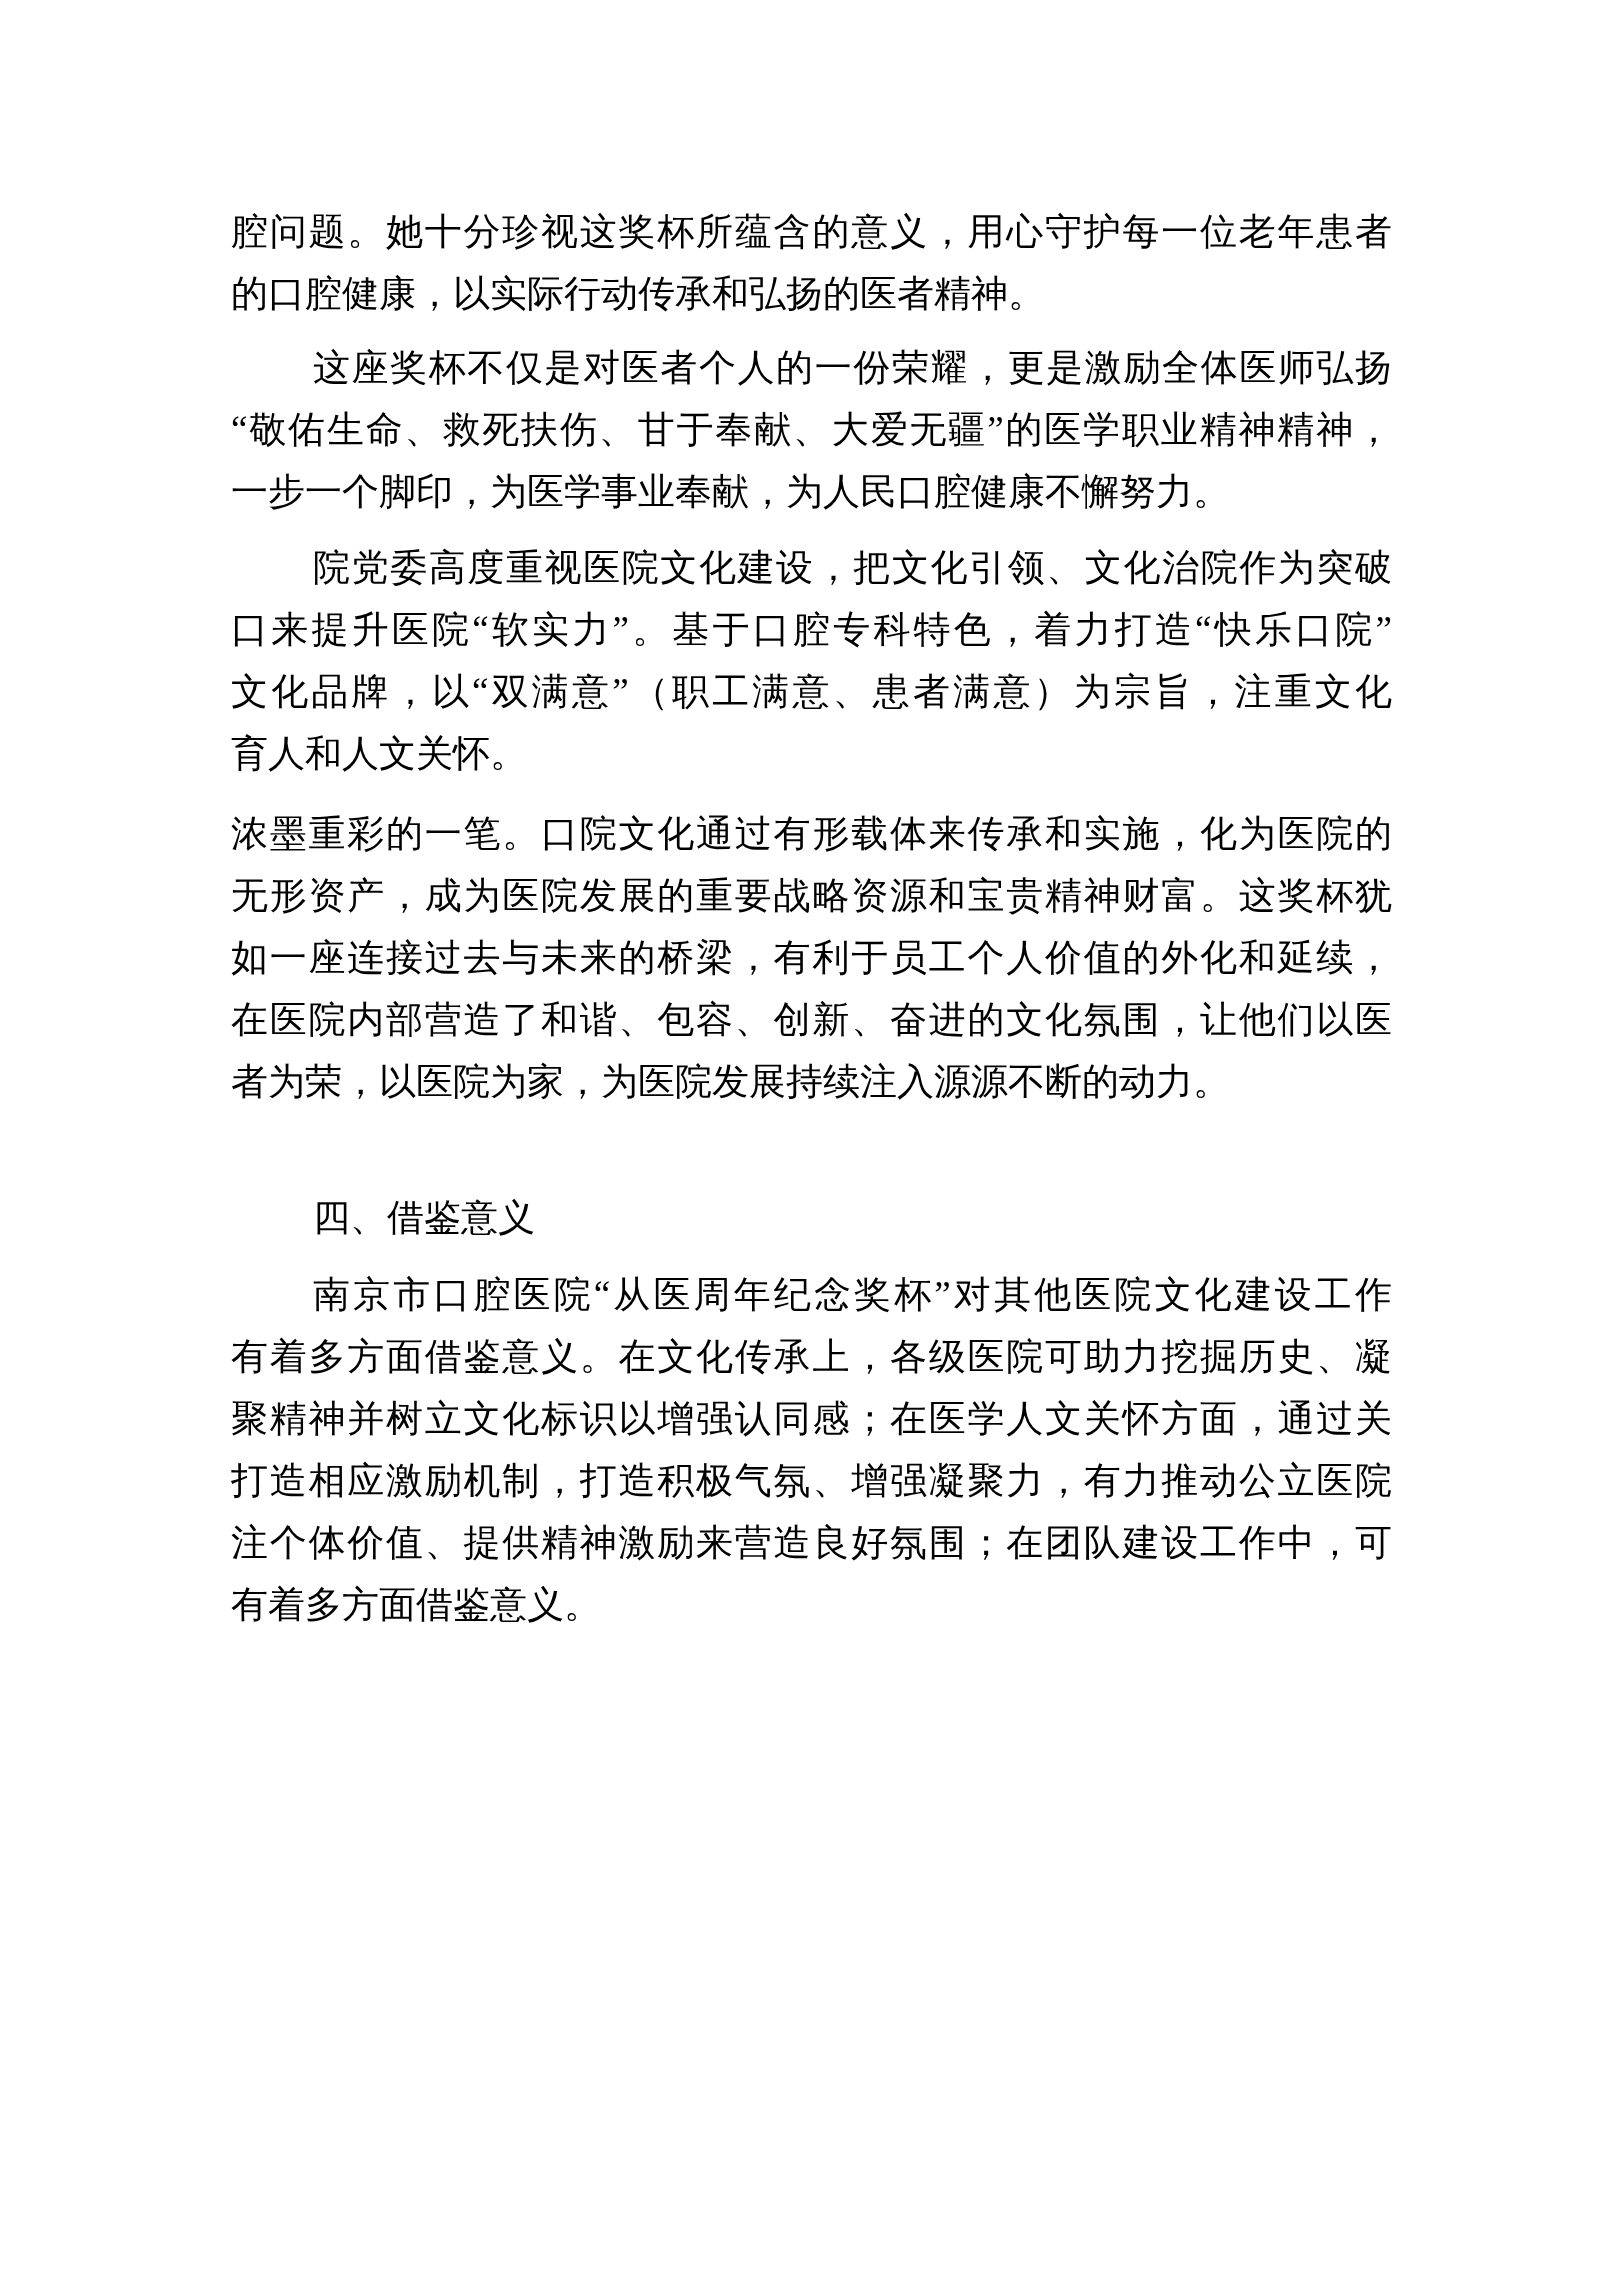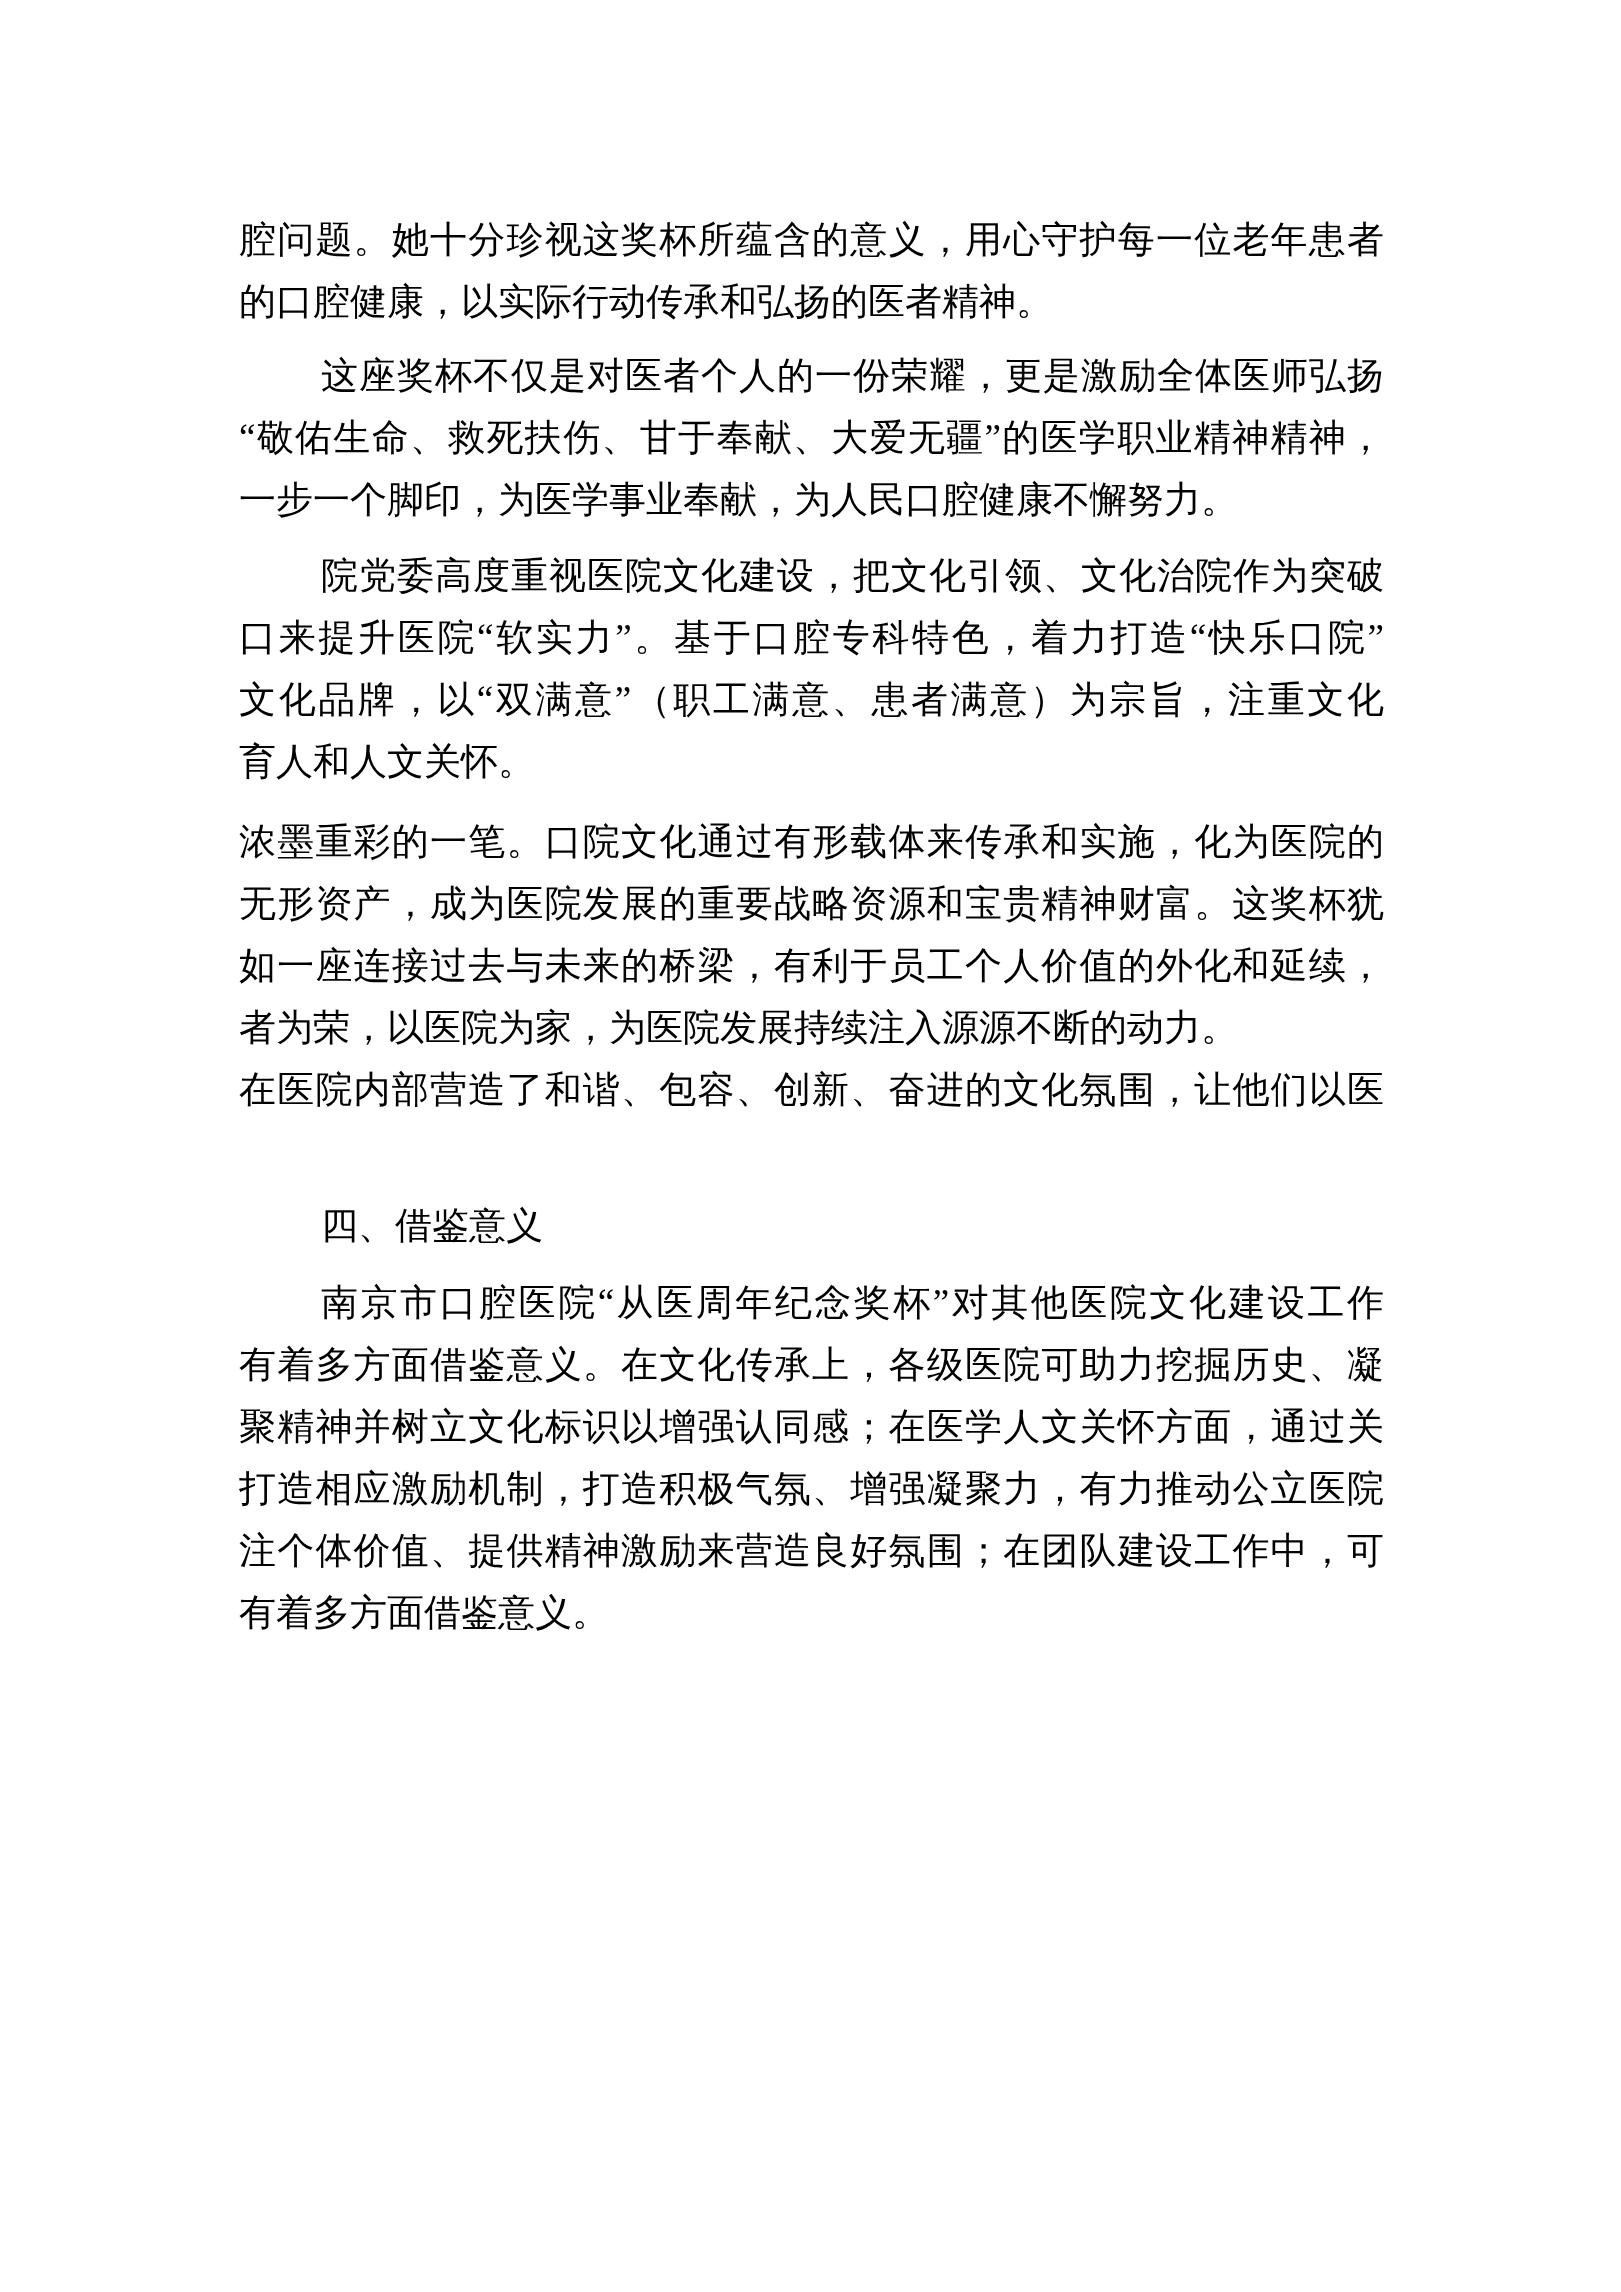--- a/index.html
+++ b/index.html
@@ -18,21 +18,21 @@
   }
   .content {
     position: absolute;
     left: 231px;
     top: 201px;
     width: 1161px;
     font-size: 37px;
     line-height: 62px;
     letter-spacing: 0;
   }
-  .block { margin: 8px; padding: 0; }
+  .block { margin: 0; padding: 0; }
   .line {
     height: 62px;
     overflow: hidden;
     text-align: justify;
     text-align-last: justify;
   }
   .line.last {
     text-align: left;
     text-align-last: left;
   }
@@ -74,22 +74,22 @@
       <div class="line ind">院党委高度重视医院文化建设，把文化引领、文化治院作为突破</div>
       <div class="line">口来提升医院“软实力”。基于口腔专科特色，着力打造“快乐口院”</div>
       <div class="line">文化品牌，以“双满意”（职工满意、患者满意）为宗旨，注重文化</div>
       <div class="line last">育人和人文关怀。</div>
     </div>
 
     <div class="block mt-para-d">
       <div class="line">浓墨重彩的一笔。口院文化通过有形载体来传承和实施，化为医院的</div>
       <div class="line">无形资产，成为医院发展的重要战略资源和宝贵精神财富。这奖杯犹</div>
       <div class="line">如一座连接过去与未来的桥梁，有利于员工个人价值的外化和延续，</div>
+      <div class="line">在医院内部营造了和谐、包容、创新、奋进的文化氛围，让他们以医</div>
       <div class="line last">者为荣，以医院为家，为医院发展持续注入源源不断的动力。</div>
-      <div class="line">在医院内部营造了和谐、包容、创新、奋进的文化氛围，让他们以医</div>
     </div>
 
     <div class="block mt-head-2">
       <div class="line ind last heading-plain">四、借鉴意义</div>
     </div>
 
     <div class="block mt-para-e">
       <div class="line ind">南京市口腔医院“从医周年纪念奖杯”对其他医院文化建设工作</div>
       <div class="line">有着多方面借鉴意义。在文化传承上，各级医院可助力挖掘历史、凝</div>
       <div class="line">聚精神并树立文化标识以增强认同感；在医学人文关怀方面，通过关</div>

